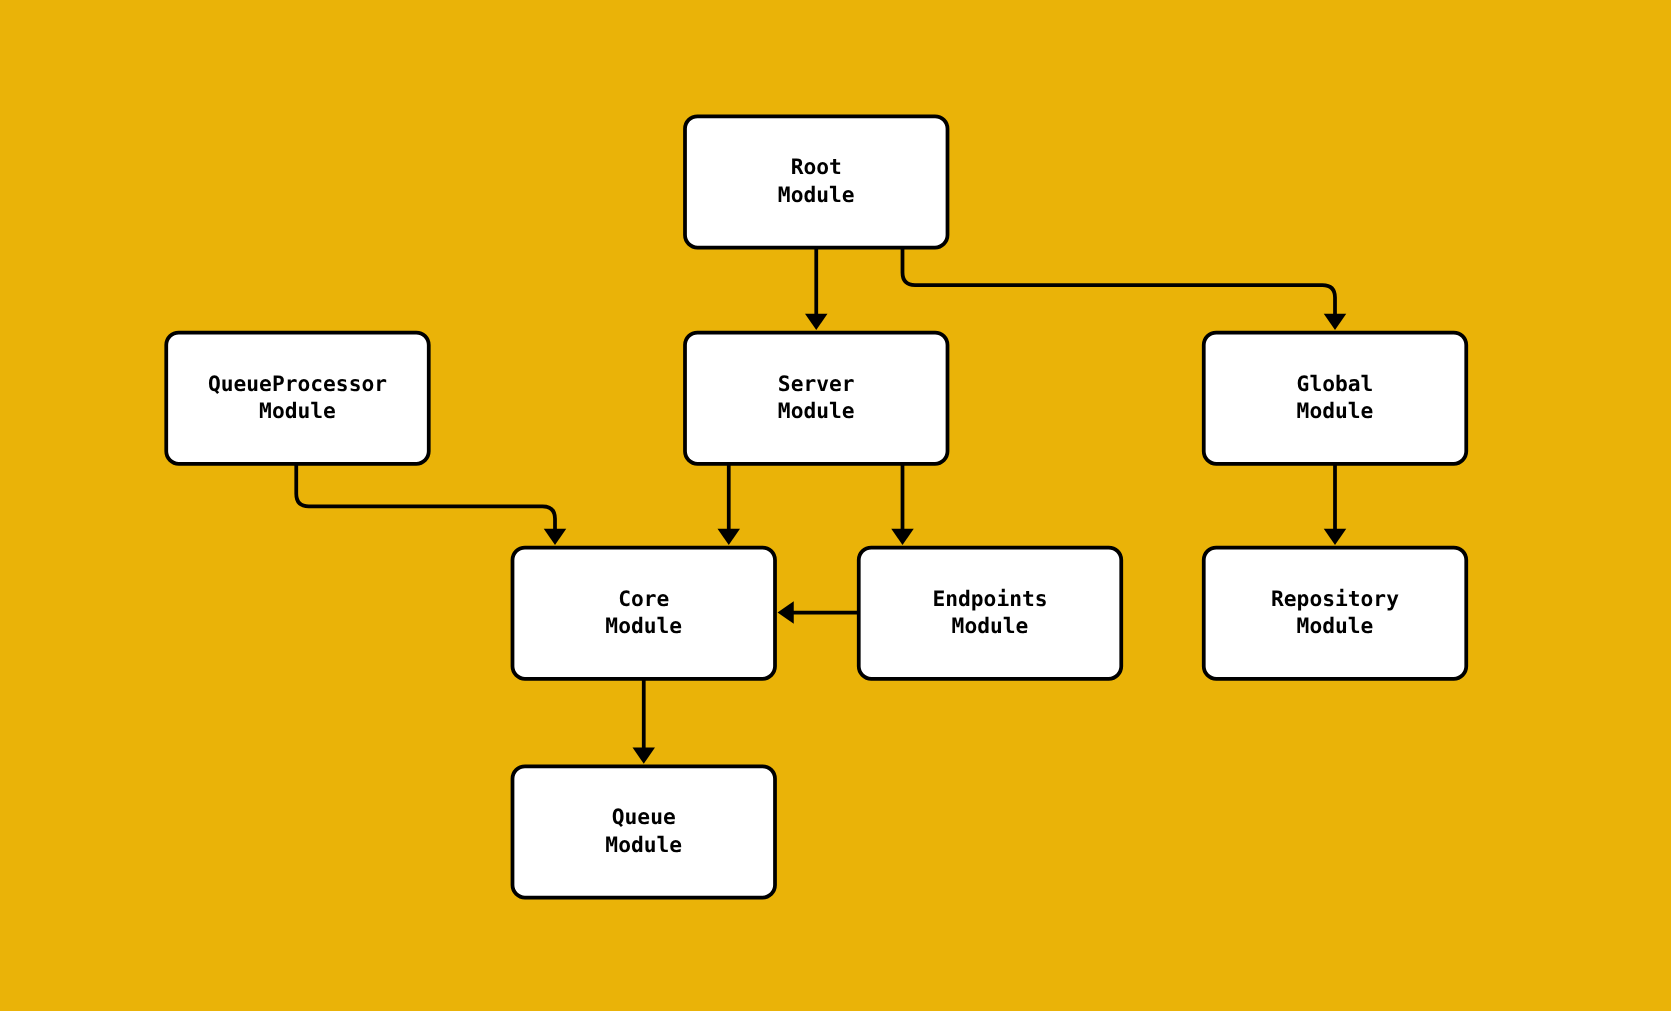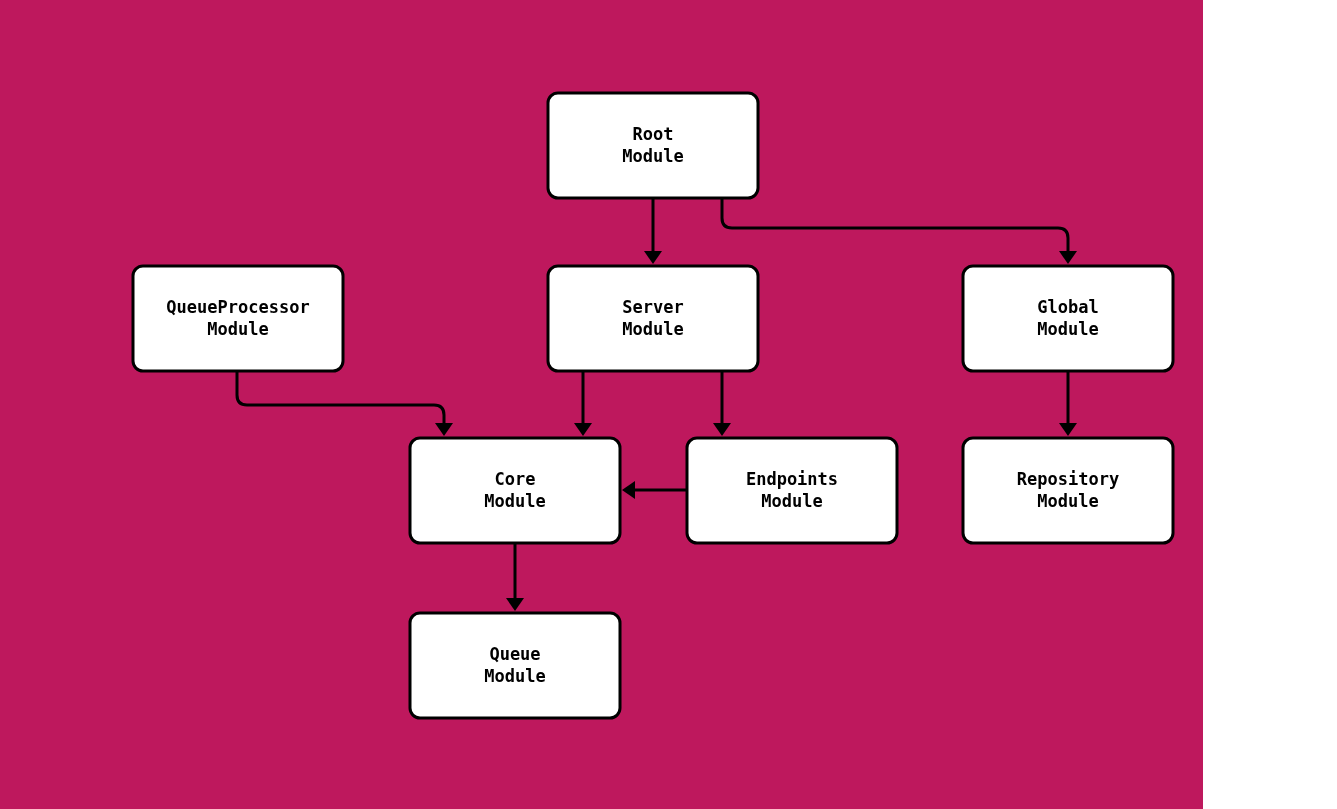--- a/index.html
+++ b/index.html
@@ -9,23 +9,23 @@
     background: #ffffff;
   }
   body {
     width: 1337px;
     height: 809px;
     font-family: "DejaVu Sans Mono", "Liberation Mono", monospace;
     overflow: hidden;
   }
   #diagram-root {
     position: relative;
-    width: 1203px;
+    width: 1337px;
     height: 809px;
-    background: #be185d;
+    background: #eab308;
   }
   svg#graph {
     display: block;
     width: 1337px;
     height: 809px;
   }
   .node-box {
     fill: #ffffff;
     stroke: #000000;
     stroke-width: 3;

